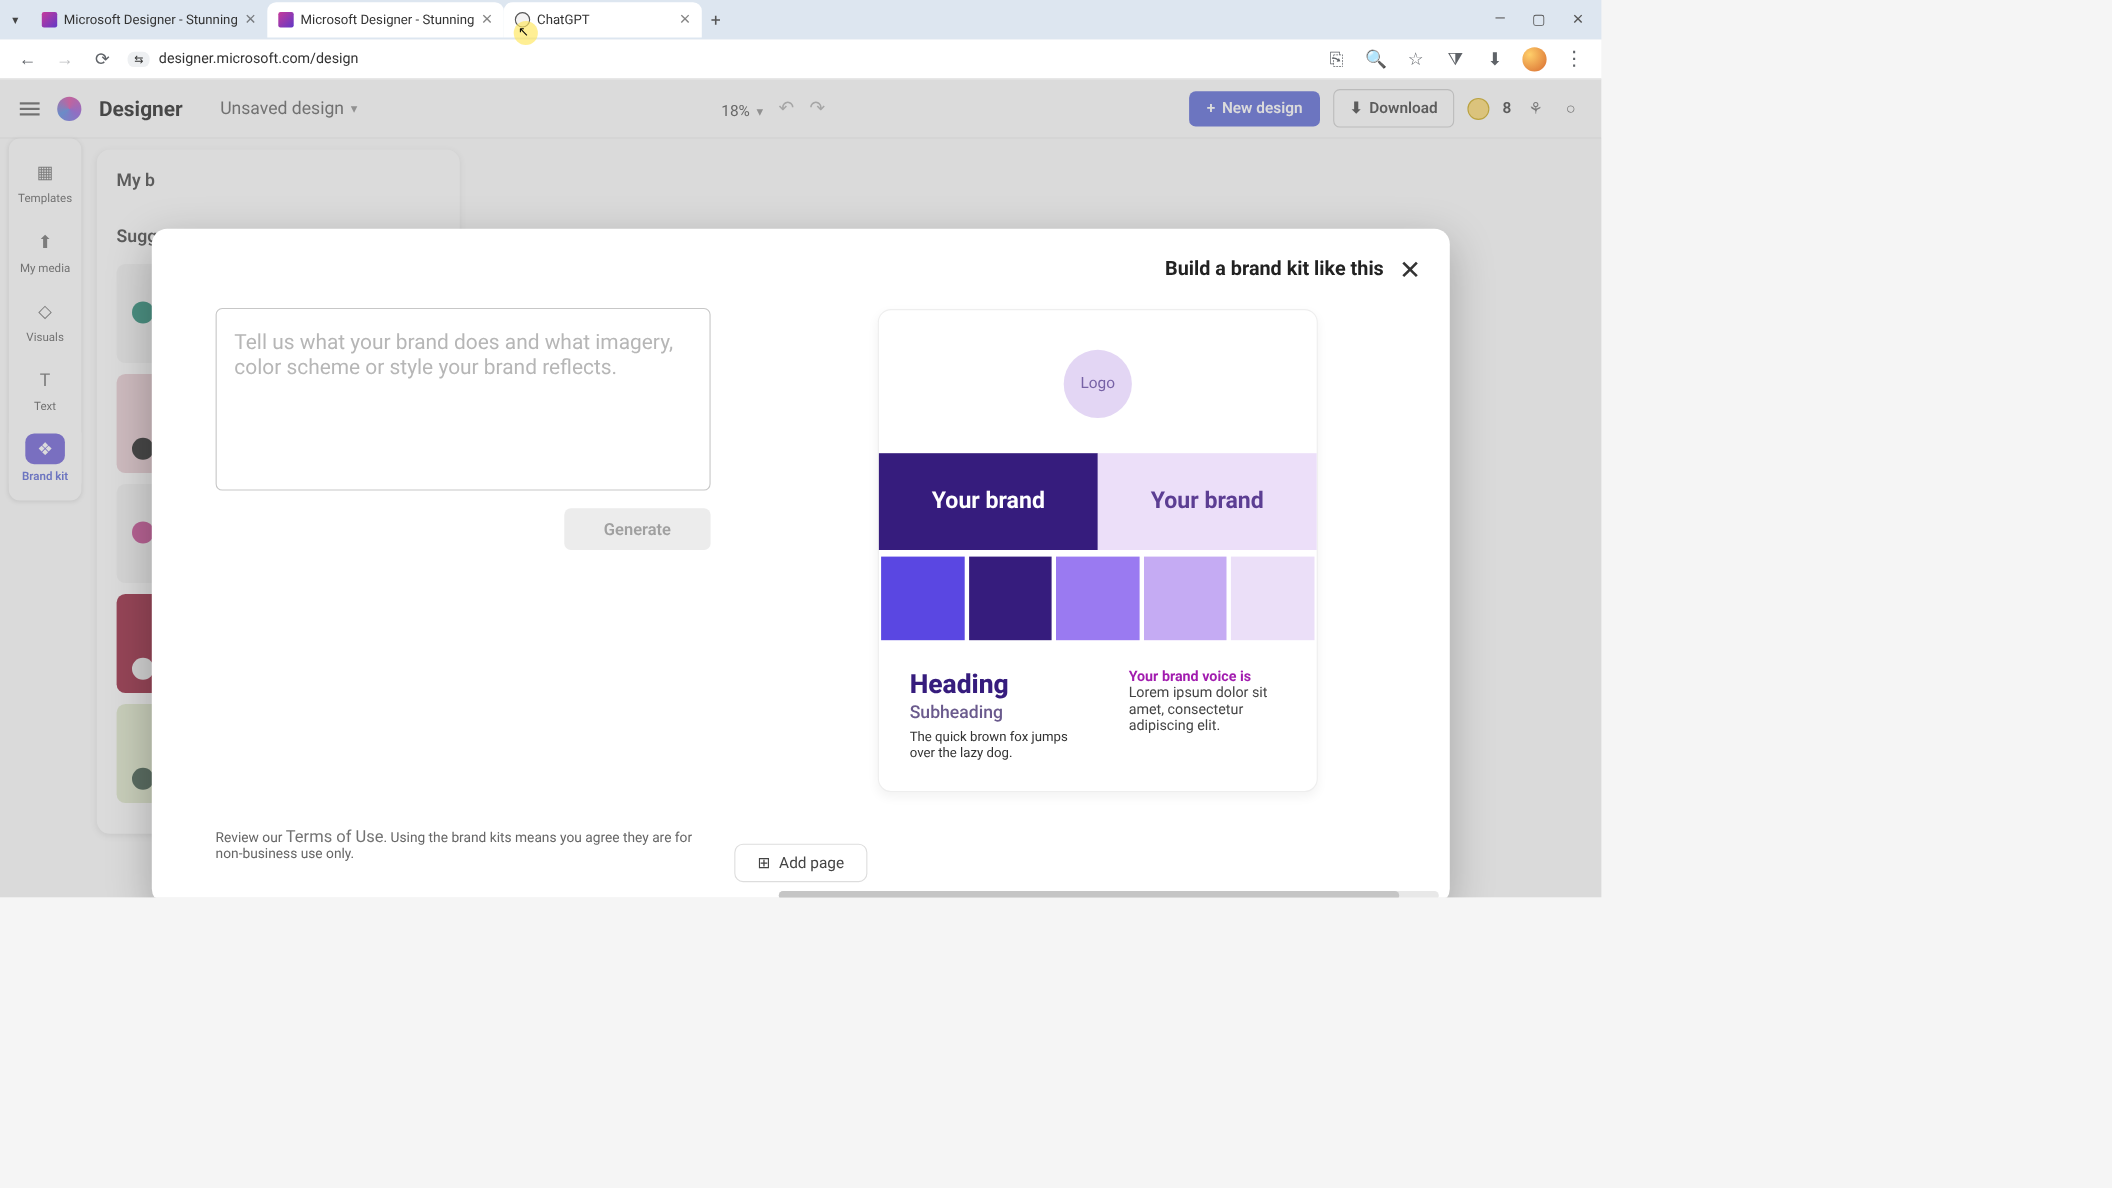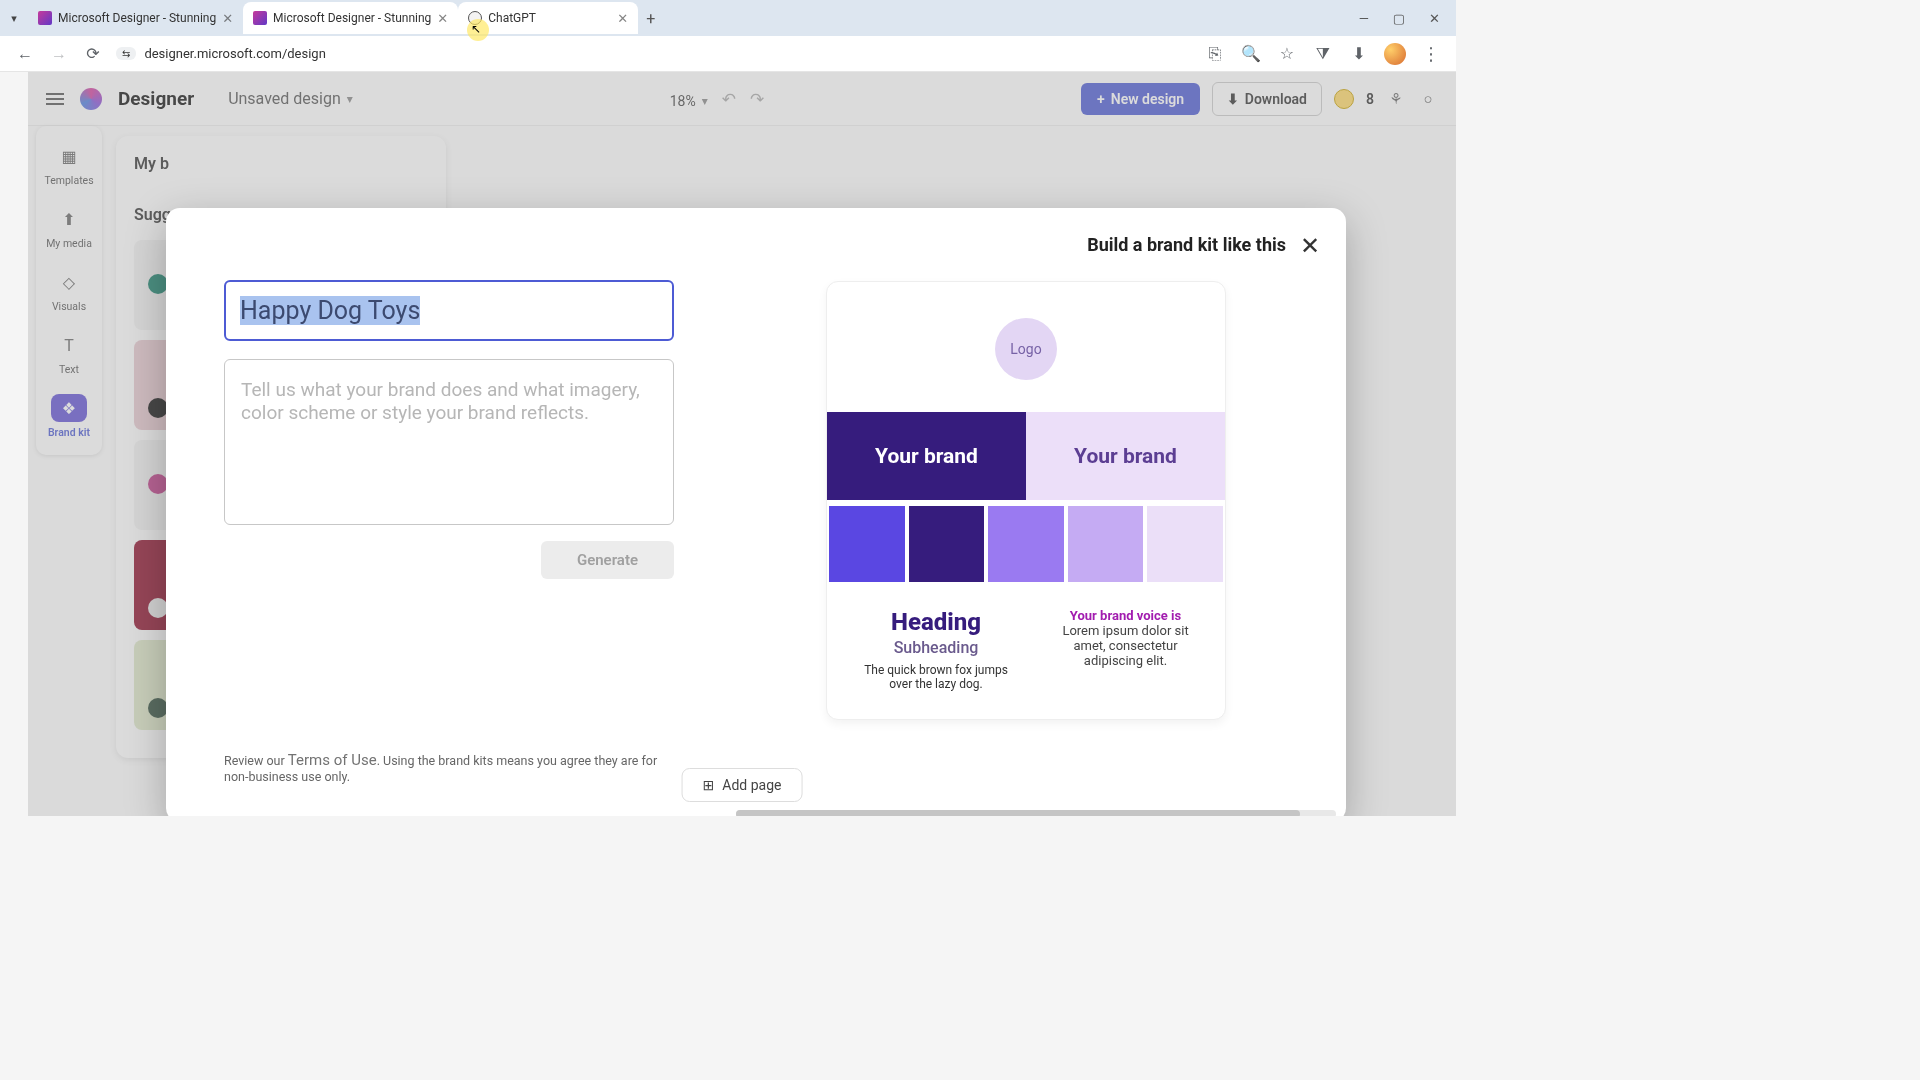--- a/index.html
+++ b/index.html
@@ -20,21 +20,21 @@
 
     .addr-bar { height: 36px; background: #fff; display: flex; align-items: center; gap: 12px; padding: 0 14px; border-bottom: 1px solid #e5e5e5; }
     .nav-icn { width: 22px; height: 22px; display: flex; align-items: center; justify-content: center; color: #5f6368; font-size: 16px; }
     .addr-field { flex: 1; display: flex; align-items: center; gap: 8px; font-size: 13px; color: #333; }
     .pill { border-radius: 6px; padding: 1px 6px; background: #eef0f2; font-size: 10px; }
     .right-actions { display: flex; gap: 14px; align-items: center; }
     .avatar-small { width: 22px; height: 22px; border-radius: 50%; background: radial-gradient(circle at 30% 30%, #ffcf6a, #d86b2f); }
     .more-dots { font-size: 18px; line-height: 0; }
 
     
-    .app { position: relative; height: calc(100% - 72px); background: #fdfdfd; margin-left: 28px; }
+    .app { position: relative; height: calc(100% - 72px); background: #fdfdfd; }
     .app-header { height: 54px; display: flex; align-items: center; padding: 0 18px; gap: 16px; border-bottom: 1px solid #eee; background: #fff; }
     .hamburger { display: flex; flex-direction: column; gap: 3px; }
     .hamburger div { width: 18px; height: 2px; background: #555; }
     .logo-swirl { width: 22px; height: 22px; border-radius: 50%; background: conic-gradient(#d63f9c, #8750d8, #4a7fe0, #d63f9c); }
     .app-name { font-weight: 700; font-size: 19px; color: #111; }
     .design-name { display: flex; align-items: center; gap: 6px; font-size: 16px; color: #555; margin-left: 18px; }
     .chev { font-size: 12px; color: #888; }
     .hdr-center { margin: 0 auto; display: flex; align-items: flex-end; gap: 14px; }
     .zoom { font-size: 14px; color: #444; display: flex; align-items: center; gap: 6px; }
     .undo, .redo { color: #aaa; font-size: 17px; }
@@ -75,21 +75,21 @@
     .legal a { color: #737373; font-size: 15px; text-decoration: none; }
 
     .modal-right h2 { text-align: right; font-size: 18px; font-weight: 700; color: #222; margin-bottom: 26px; }
     .preview-card { background: #fff; border: 1px solid #eee; border-radius: 12px; padding: 18px 0 28px 0; box-shadow: 0 4px 10px rgba(0,0,0,.05); width: 400px; margin: 0 auto; }
     .logo-circle { width: 62px; height: 62px; border-radius: 50%; background: #e3d6f4; display: flex; align-items: center; justify-content: center; margin: 18px auto 32px auto; color: #7762a6; font-size: 14px; }
     .brand-row { display: flex; height: 88px; }
     .brand-dark { flex: 1; background: #361c7d; display: flex; align-items: center; justify-content: center; color: #fff; font-size: 21px; font-weight: 700; }
     .brand-light { flex: 1; background: #ecdff9; display: flex; align-items: center; justify-content: center; color: #5c3e93; font-size: 21px; font-weight: 700; }
     .palette { display: flex; gap: 4px; padding: 6px 2px 4px 2px; }
     .sw { flex: 1; height: 76px; }
-    .typo { display: flex; padding: 22px 28px 0 28px; gap: 37px; text-align: center; }
+    .typo { display: flex; padding: 22px 28px 0 28px; gap: 37px; }
     .typo-left h3 { font-size: 24px; font-weight: 800; color: #361c7d; }
     .typo-left h4 { font-size: 16px; font-weight: 500; color: #6a5a8d; margin-top: 2px; }
     .sample { font-size: 12px; color: #333; margin-top: 6px; max-width: 170px; }
     .voice-h { font-size: 13px; font-weight: 700; color: #a21caf; }
     .voice-b { font-size: 13px; color: #444; max-width: 150px; }
     .modal-scroll { position: absolute; bottom: 4px; left: 10px; right: 10px; height: 8px; background: #e8e8e8; border-radius: 4px; }
     .modal-scroll div { height: 100%; width: 94%; background: #c5c5c5; border-radius: 4px; }
 
     
     .add-page { position: absolute; bottom: 14px; left: 50%; transform: translateX(-50%); background: #fff; padding: 8px 20px; border-radius: 8px; font-size: 14px; color: #444; border: 1px solid #ddd; display: flex; align-items: center; gap: 8px; }
@@ -223,23 +223,20 @@
     <div class="rail-item active">
         <div class="rail-icon">❖</div>
         <span style="color:#4d5bd4;font-weight:600">Brand kit</span>
       </div>
   </div>
 
   <div class="overlay"></div>
 
   <div class="modal">
     <div class="modal-left">
-      <div class="field-name">
-        <span>Happy Dog Toys</span>
-      </div>
       <div class="field-desc">Tell us what your brand does and what imagery, color scheme or style your brand reflects.</div>
       <button class="btn-gen">Generate</button>
       <div class="legal">
         <span>Review our </span><a href="#">Terms of Use</a><span>. Using the brand kits means you agree they are for non-business use only.</span>
       </div>
     </div>
     <div class="modal-right">
       <span class="close-x">✕</span>
       <h2>Build a brand kit like this</h2>
       <div class="preview-card">

